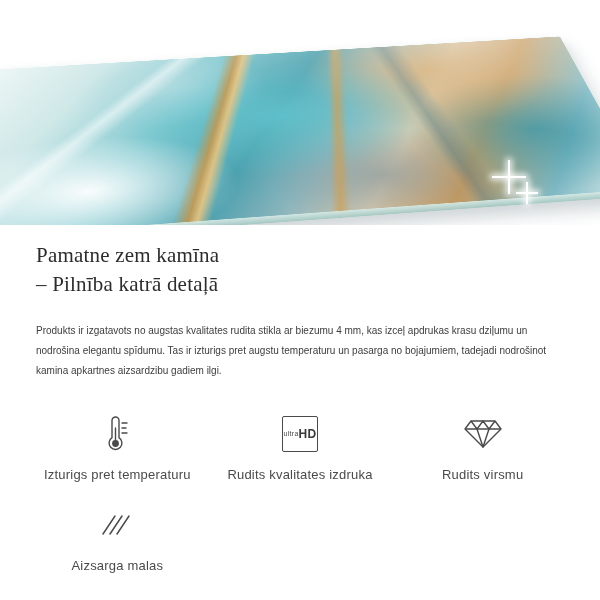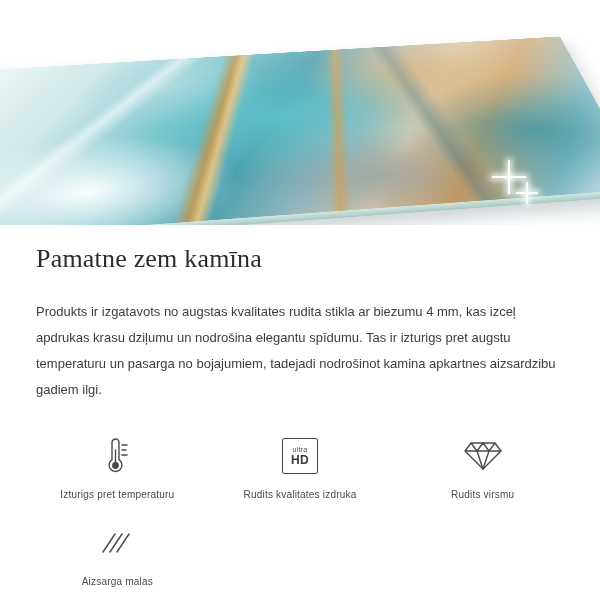--- a/index.html
+++ b/index.html
@@ -95,30 +95,30 @@
   .sparkle.s2 { left: 516px; top: 182px; width: 22px; height: 22px; }
 
   
   .content {
     padding: 0 36px;
   }
   .headline {
     margin: 0;
     padding-top: 16px;
     font-family: "Liberation Serif", serif;
-    font-size: 26px;
+    font-size: 21px;
     line-height: 1.38;
     font-weight: 400;
     color: #2c2c2c;
     letter-spacing: 0.2px;
   }
   .headline .line2 { display: block; }
   .paragraph {
     margin: 22px 0 0 0;
-    font-size: 13px;
+    font-size: 10px;
     line-height: 2.0;
     color: #3d3d3d;
     max-width: 540px;
   }
 
   
   .features {
     display: grid;
     grid-template-columns: repeat(3, 1fr);
     row-gap: 6px;
@@ -133,32 +133,32 @@
     padding: 6px 4px 10px 4px;
   }
   .feature-icon {
     height: 42px;
     display: flex;
     align-items: center;
     justify-content: center;
     margin-bottom: 12px;
   }
   .feature-label {
-    font-size: 10px;
+    font-size: 13px;
     color: #4a4a4a;
     text-align: center;
     letter-spacing: 0.2px;
   }
   .ultrahd {
     width: 34px;
     height: 34px;
     border: 1.4px solid #4a4a4a;
     border-radius: 2px;
     display: flex;
-    flex-direction: column;
+    flex-direction: row;
     align-items: center;
     justify-content: center;
     line-height: 1;
   }
   .ultrahd .u1 {
     font-size: 7px;
     color: #4a4a4a;
     letter-spacing: 0.3px;
     margin-bottom: 1px;
   }
@@ -180,20 +180,21 @@
       <div class="gloss"></div>
       <div class="panel-edge"></div>
     </div>
     <div class="sparkle s1"></div>
     <div class="sparkle s2"></div>
   </div>
 
   <div class="content">
     <h1 class="headline">
       <span>Pamatne zem kamīna</span>
+      <span class="line2">– Pilnība katrā detaļā</span>
     </h1>
     <p class="paragraph">Produkts ir izgatavots no augstas kvalitates rudita stikla ar biezumu 4 mm, kas izceļ apdrukas krasu dziļumu un nodrošina elegantu spīdumu. Tas ir izturigs pret augstu temperaturu un pasarga no bojajumiem, tadejadi nodrošinot kamina apkartnes aizsardzibu gadiem ilgi.</p>
   </div>
 
   <div class="features">
 
     <div class="feature">
       <div class="feature-icon">
         <svg width="38" height="40" viewBox="0 0 38 40" fill="none" stroke="#4a4a4a" stroke-width="1.4" stroke-linecap="round">
           <path d="M14 6.5a3.5 3.5 0 0 1 7 0v17.2a6.4 6.4 0 1 1-7 0z"></path>

